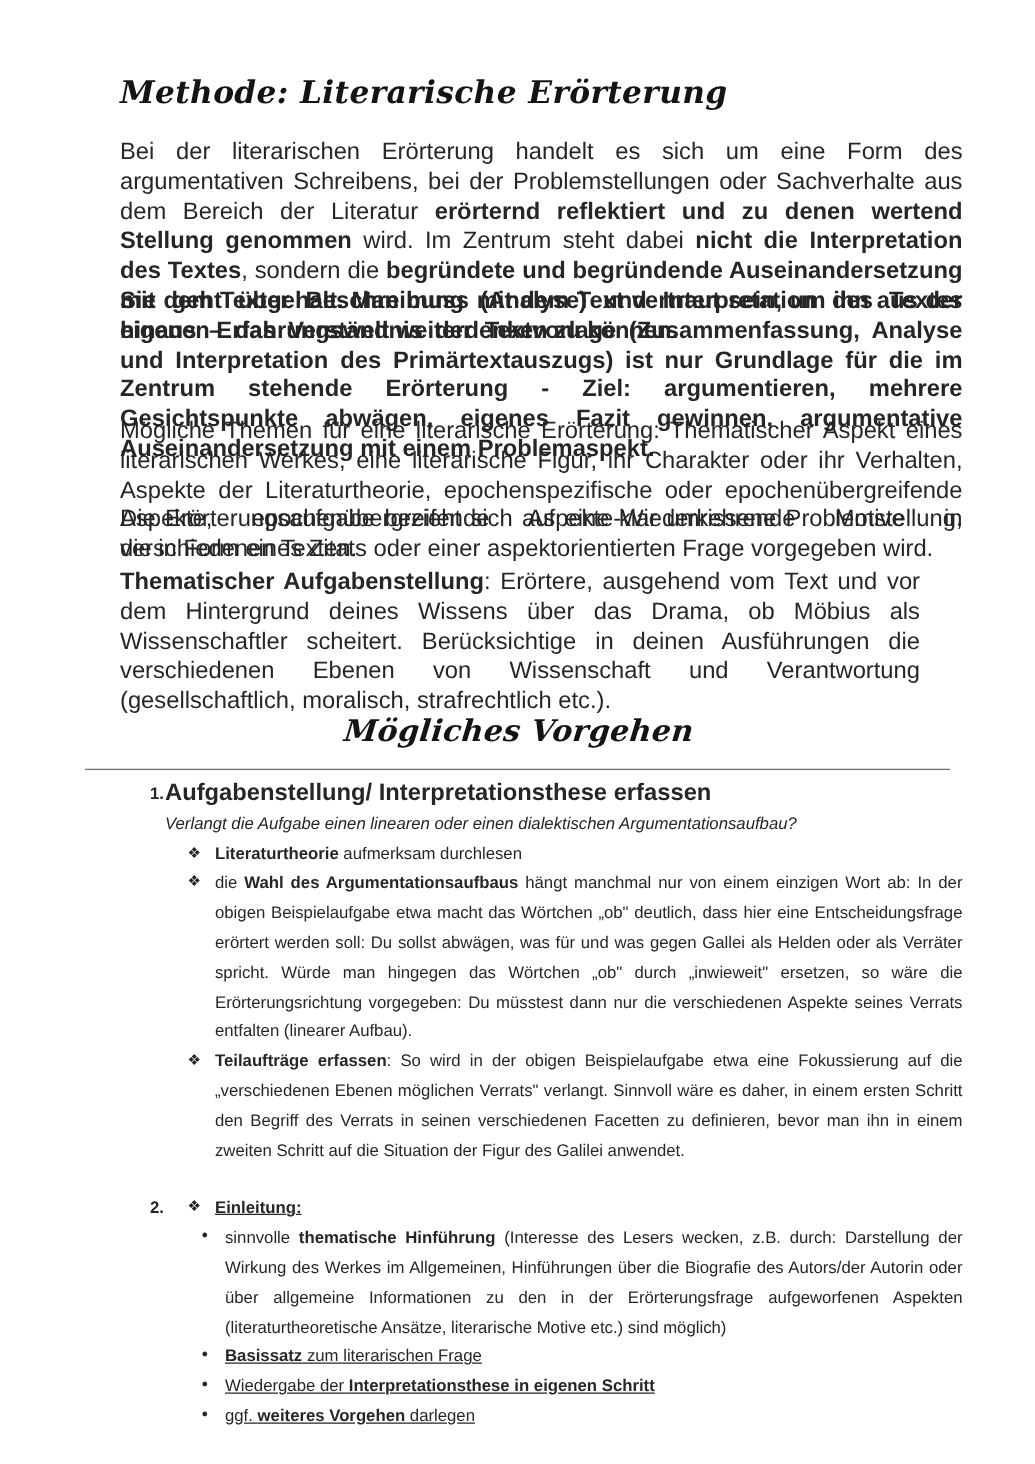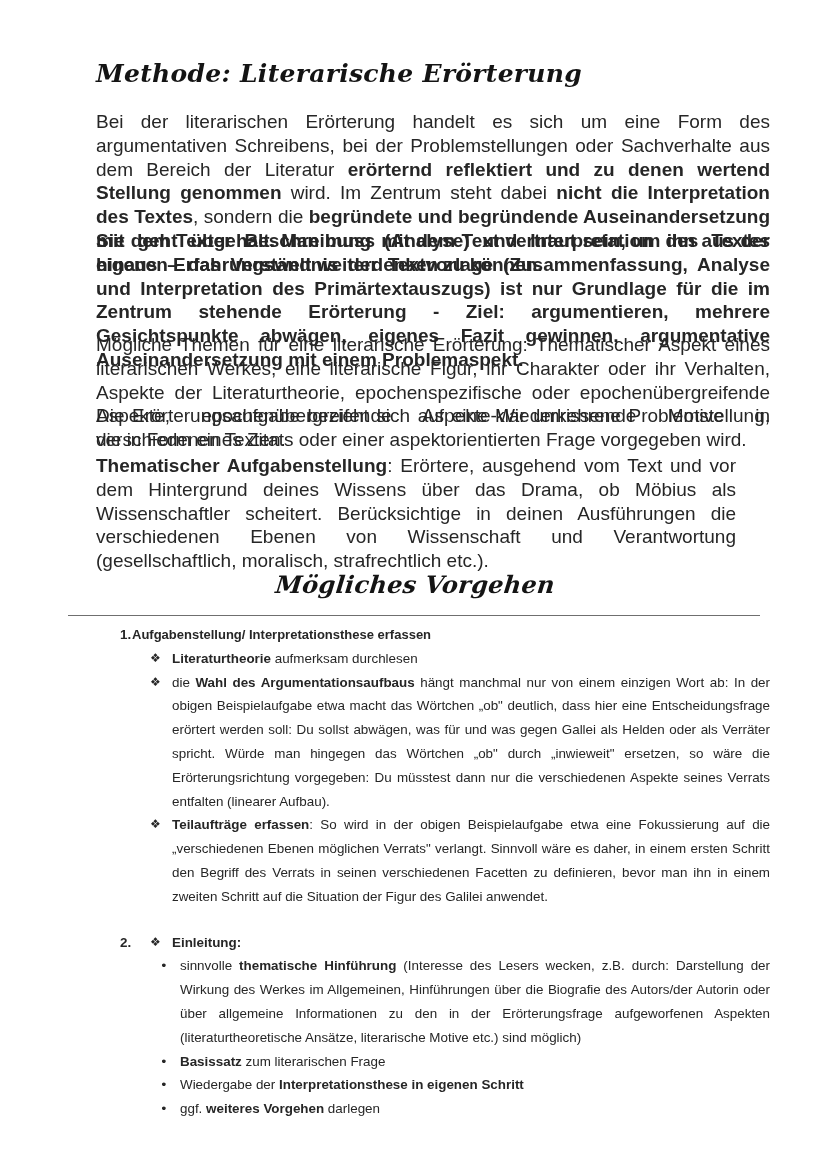--- a/index.html
+++ b/index.html
@@ -104,21 +104,21 @@
   }
   .num-item > .num-marker {
     position: absolute;
     left: 24px;
     top: 0;
     font-size: 13.4px;
     font-weight: 700;
     line-height: 23.8px;
   }
   .num-head {
-    font-size: 13px;
+    font-size: 19px;
     font-weight: 700;
     line-height: 23.8px;
   }
   .num-sub-italic {
     font-size: 13.4px;
     font-style: italic;
     line-height: 23.8px;
   }
 
   
@@ -162,21 +162,21 @@
   ul.dot-list > li > .dot-marker {
     position: absolute;
     left: 2px;
     top: 0;
     font-family: "DejaVu Sans", sans-serif;
     font-size: 13px;
     line-height: 23.8px;
     color: #262626;
   }
 
-  .nojust { text-align: left; }
+  .nojust { text-align: left; text-decoration: underline; }
 </style>
 </head>
 <body>
 
 <div class="page">
 
   <div id="doc-title">
     <span class="script-title">Methode: Literarische Erörterung</span>
   </div>
 
@@ -207,20 +207,21 @@
   <div id="section-heading">
     <span class="script-title">Mögliches Vorgehen</span>
   </div>
   <hr class="rule">
 
   <ol class="num-list" style="top:623px;">
 
     <li class="num-item">
       <span class="num-marker">1.</span>
       <div class="num-head">Aufgabenstellung/ Interpretationsthese erfassen</div>
+      <div class="num-sub-italic">Verlangt die Aufgabe einen linearen oder einen dialektischen Argumentationsaufbau?</div>
 
       <ul class="dia-list">
         <li>
           <span class="dia-marker">❖</span>
           <span class="nojust"></span><b>Literaturtheorie</b><span> aufmerksam durchlesen</span>
         </li>
         <li>
           <span class="dia-marker">❖</span>
           <span>die </span><b>Wahl des Argumentationsaufbaus</b><span> hängt manchmal nur von einem einzigen Wort ab: In der obigen Beispielaufgabe etwa macht das Wörtchen „ob" deutlich, dass hier eine Entscheidungsfrage erörtert werden soll: Du sollst abwägen, was für und was gegen Gallei als Helden oder als Verräter spricht. Würde man hingegen das Wörtchen „ob" durch „inwieweit" ersetzen, so wäre die Erörterungsrichtung vorgegeben: Du müsstest dann nur die verschiedenen Aspekte seines Verrats entfalten (linearer Aufbau).</span>
         </li>

